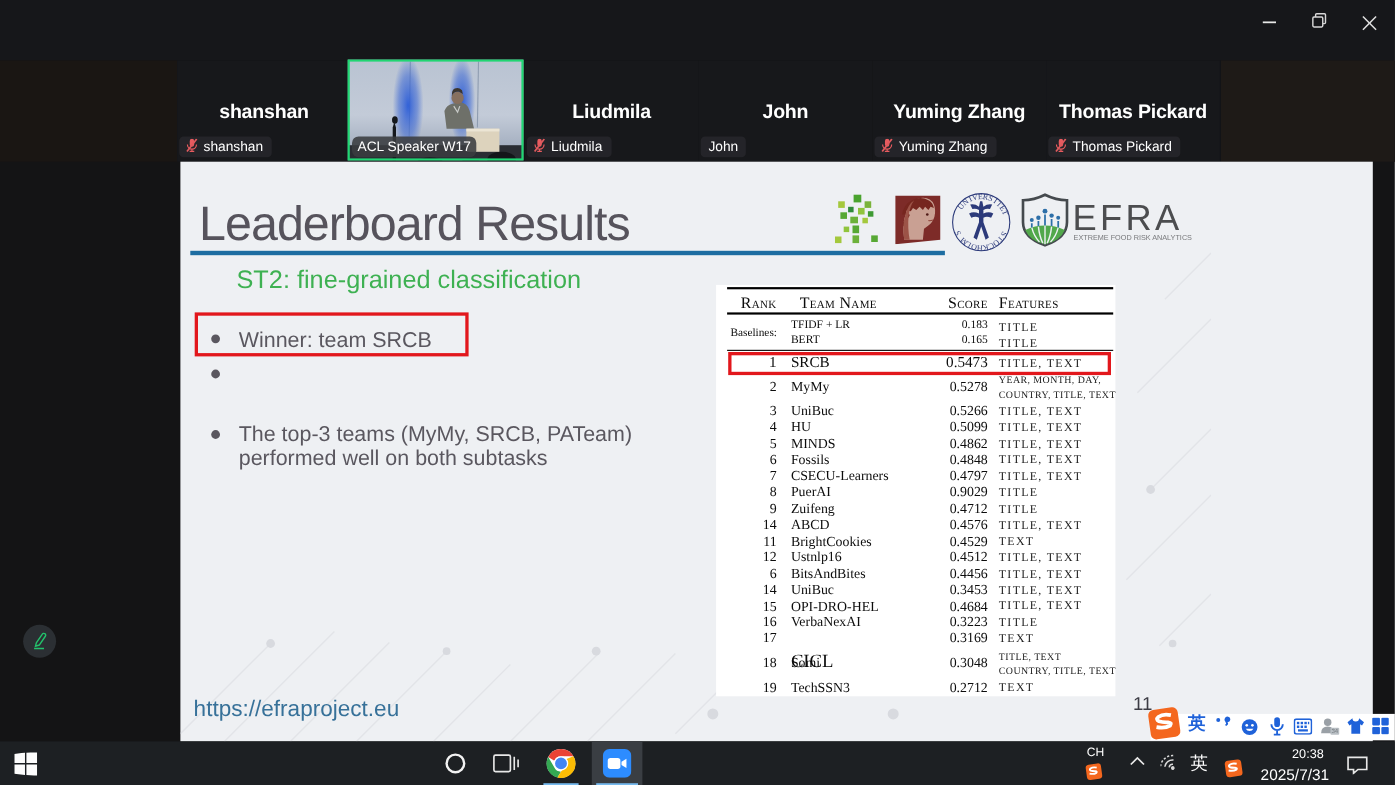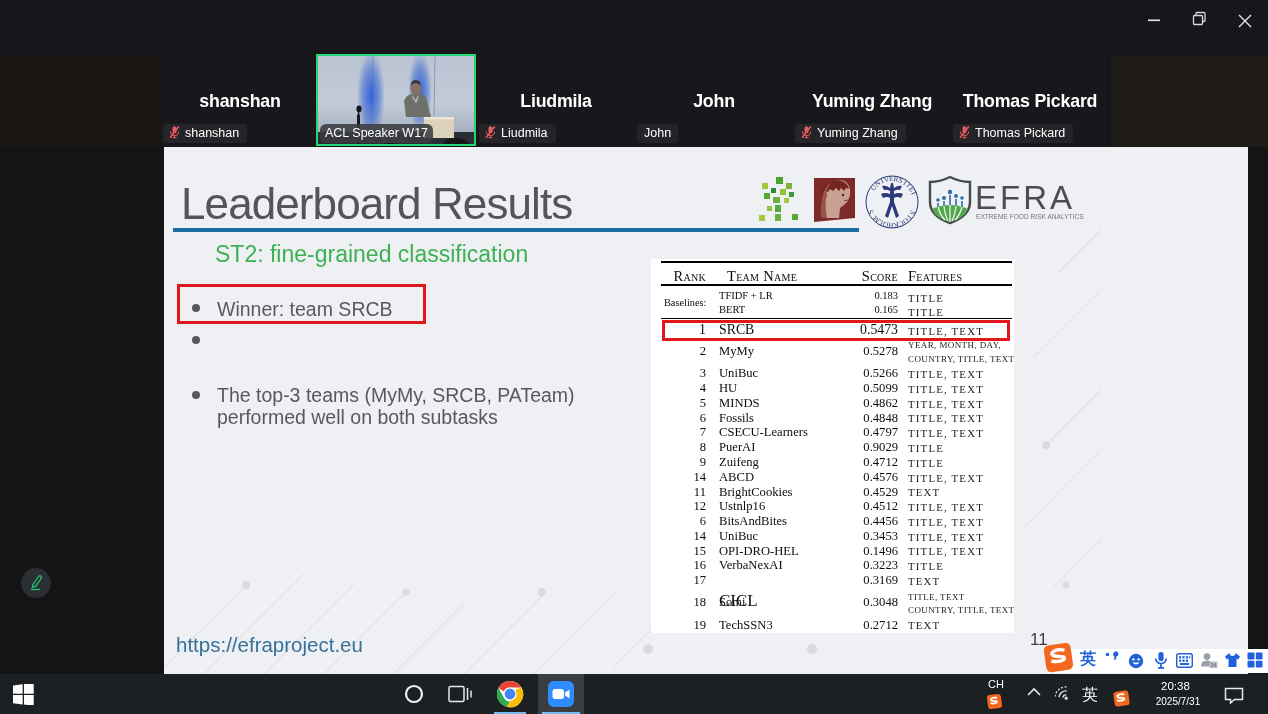--- a/index.html
+++ b/index.html
@@ -315,21 +315,21 @@
       <div class="rk" style="top:256.0px;font-size:12.6px">6</div>
       <div class="tm" style="top:256.0px;font-size:12.6px">BitsAndBites</div>
       <div class="sc" style="top:256.0px;font-size:12.6px">0.4456</div>
       <div class="ft" style="top:257.8px">TITLE, TEXT</div>
       <div class="rk" style="top:270.8px;font-size:12.6px">14</div>
       <div class="tm" style="top:270.8px;font-size:12.6px">UniBuc</div>
       <div class="sc" style="top:270.8px;font-size:12.6px">0.3453</div>
       <div class="ft" style="top:272.6px">TITLE, TEXT</div>
       <div class="rk" style="top:285.5px;font-size:12.6px">15</div>
       <div class="tm" style="top:285.5px;font-size:12.6px">OPI-DRO-HEL</div>
-      <div class="sc" style="top:285.5px;font-size:12.6px">0.1496</div>
+      <div class="sc" style="top:285.5px;font-size:12.6px">0.4684</div>
       <div class="ft" style="top:287.3px">TITLE, TEXT</div>
       <div class="rk" style="top:300.3px;font-size:12.6px">16</div>
       <div class="tm" style="top:300.3px;font-size:12.6px">VerbaNexAI</div>
       <div class="sc" style="top:300.3px;font-size:12.6px">0.3223</div>
       <div class="ft" style="top:302.1px">TITLE</div>
       <div class="rk" style="top:315.1px;font-size:12.6px">17</div>
       <div class="tm" style="top:333px;font-size:17px">CICL</div>
       <div class="sc" style="top:315.1px;font-size:12.6px">0.3169</div>
       <div class="ft" style="top:316.9px">TEXT</div>
       <div class="rk" style="top:337.3px;font-size:12.6px">18</div>
@@ -457,20 +457,20 @@
       <path d="M8.8 12.8 a3.2 3.2 0 0 1 4.4 0"></path>
       </g>
           <circle cx="11" cy="15.3" r="1.7" fill="#dadada"></circle>
         </g>
     </svg>
     <div class="ttime" style="left:1082px;top:13px;font-size:16px">英</div>
     <svg class="abs" style="left:1112px;top:15px" width="19" height="19" viewBox="0 0 19 19">
         <rect x="2" y="2" width="15" height="15" rx="3.2" fill="#f4671e" transform="rotate(-8 9.5 9.5)"></rect>
         <path d="M12.8 5.8 q-4 -1.4 -6.4 0 q-1.7 1.1 0 2.2 q1.7 0.8 4.5 1.1 q2.2 0.6 0.8 1.9 q-2.8 1.2 -7 -0.2" stroke="#fff" stroke-width="1.9" fill="none" transform="rotate(-8 9.5 9.5)"></path>
       </svg>
-    <div class="ttime" style="left:1161px;top:7px;width:56px;text-align:left;font-size:11.5px">20:38</div>
-    <div class="ttime" style="left:1146px;top:23px;width:64px;text-align:center;font-size:10px">2025/7/31</div>
+    <div class="ttime" style="left:1161px;top:7px;width:56px;text-align:center;font-size:11.5px">20:38</div>
+    <div class="ttime" style="left:1146px;top:23px;width:64px;font-size:14px">2025/7/31</div>
     <svg class="abs" style="left:1224px;top:13px" width="20" height="17" viewBox="0 0 20 17">
         <path d="M1.5 1.5 h17 v11 h-8 l-4 3.5 v-3.5 h-5z" fill="none" stroke="#e8e8e8" stroke-width="1.5"></path>
       </svg>
   </div>
 
 </div>
 
 </body></html>

